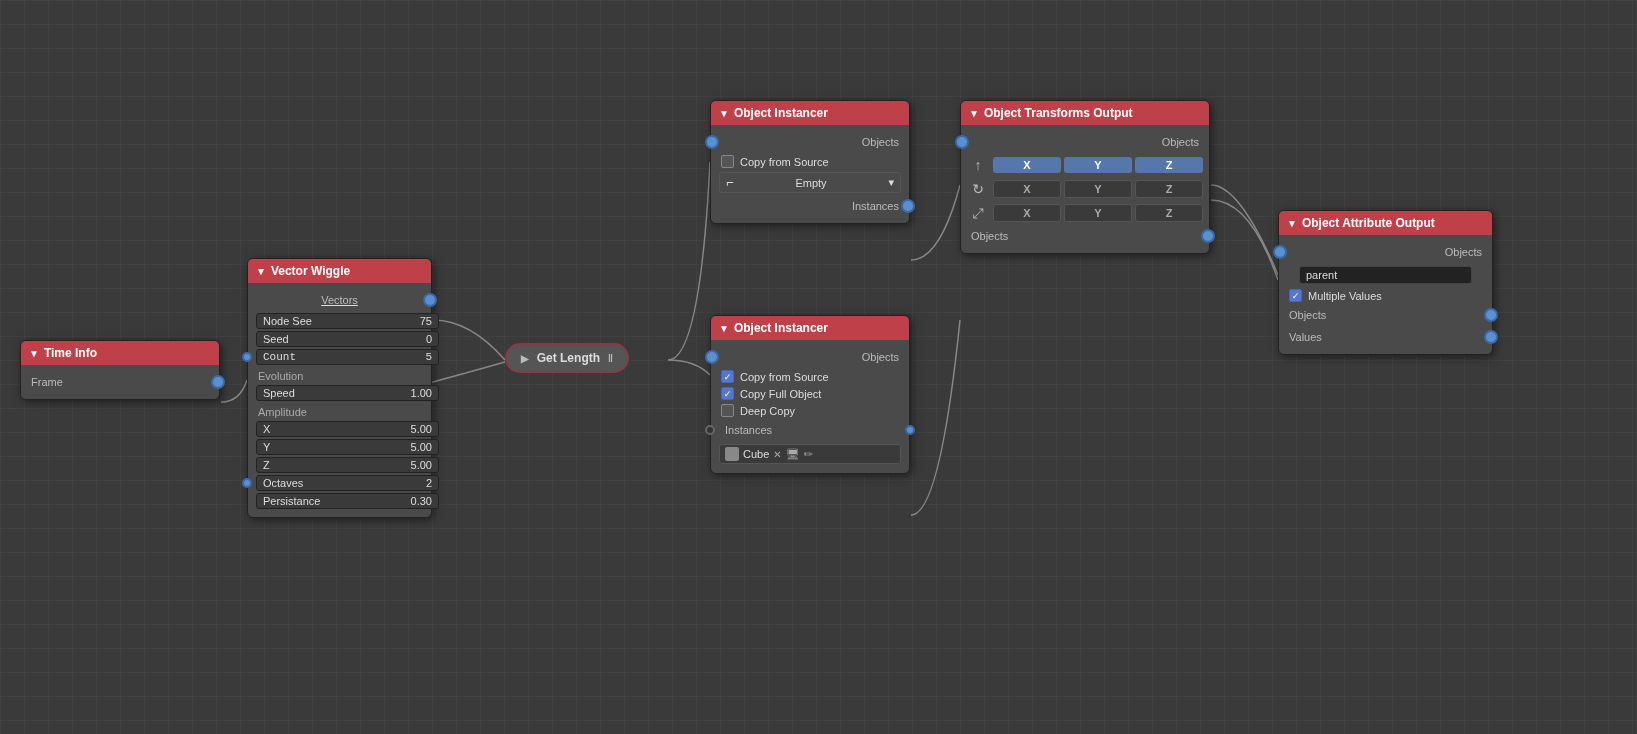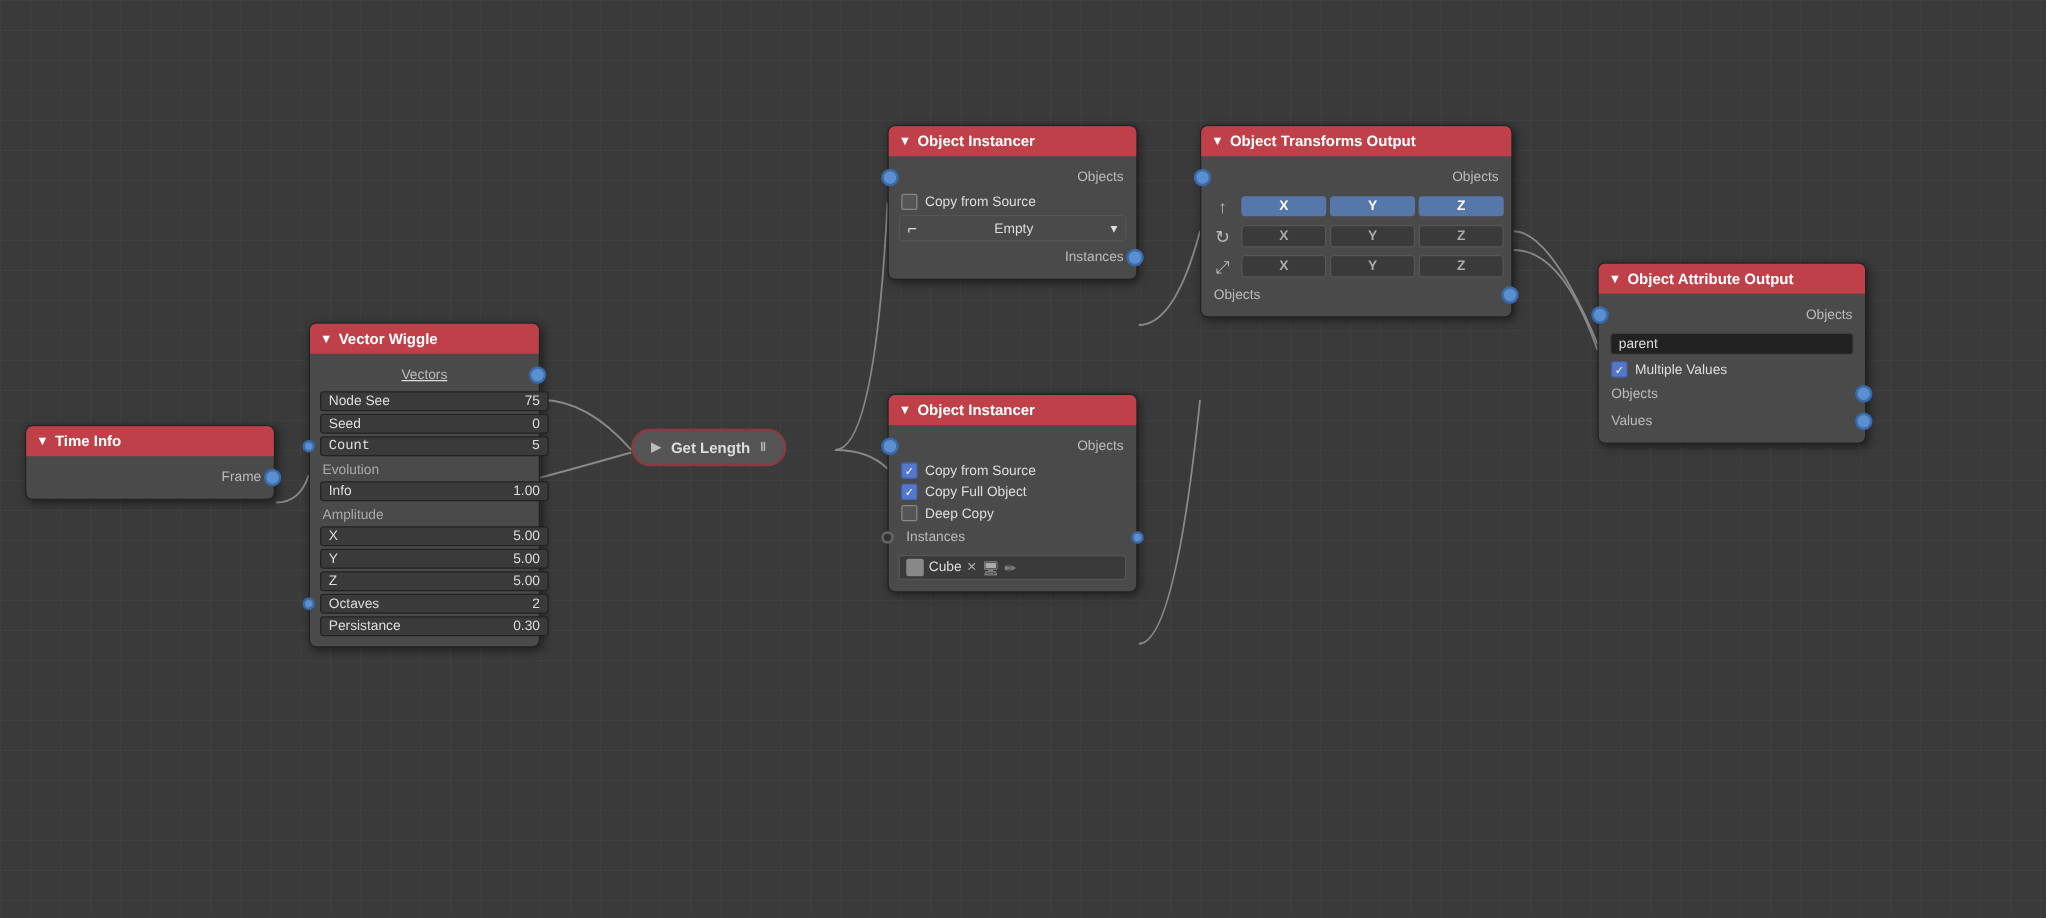--- a/index.html
+++ b/index.html
@@ -239,21 +239,21 @@
     .obj-picker .eye-icon {
       font-size: 11px;
       color: #aaa;
     }
 
     
     .text-input {
       background: #222;
       border: 1px solid #444;
       border-radius: 3px;
-      margin: 3px 9px;
+      margin: 3px 20px;
       padding: 2px 6px;
       font-size: 11px;
       color: #ddd;
     }
 
     
     #connections {
       position: absolute;
       top: 0;
       left: 0;
@@ -334,21 +334,21 @@
 
   <path d="M 1211 200 Q 1250 200 1278 280" stroke="#888" stroke-width="1.5" fill="none"></path>
 </svg>
 
 <div class="node" id="node-time">
   <div class="node-header">
     <span class="arrow">▼</span>
     <span>Time Info</span>
   </div>
   <div class="node-body">
-    <div class="node-row row-right-socket" style="justify-content:flex-end;">
+    <div class="node-row row-right-socket" style="">
       <span style="color:#bbb;font-size:11px;">Frame</span>
     </div>
   </div>
 </div>
 
 <div class="node" id="node-wiggle">
   <div class="node-header">
     <span class="arrow">▼</span>
     <span>Vector Wiggle</span>
   </div>
@@ -368,21 +368,21 @@
       <div class="node-field">
         <span>Count</span>
         <span>5</span>
       </div>
       <div class="dot-socket" style="position:absolute;left:-6px;top:50%;transform:translateY(-50%);"></div>
     </div>
     <div class="section-label">
       <span>Evolution</span>
     </div>
     <div class="node-field">
-      <span>Info</span>
+      <span>Speed</span>
       <span>1.00</span>
     </div>
     <div class="section-label">
       <span>Amplitude</span>
     </div>
     <div class="node-field">
       <span>X</span>
       <span>5.00</span>
     </div>
     <div class="node-field">

